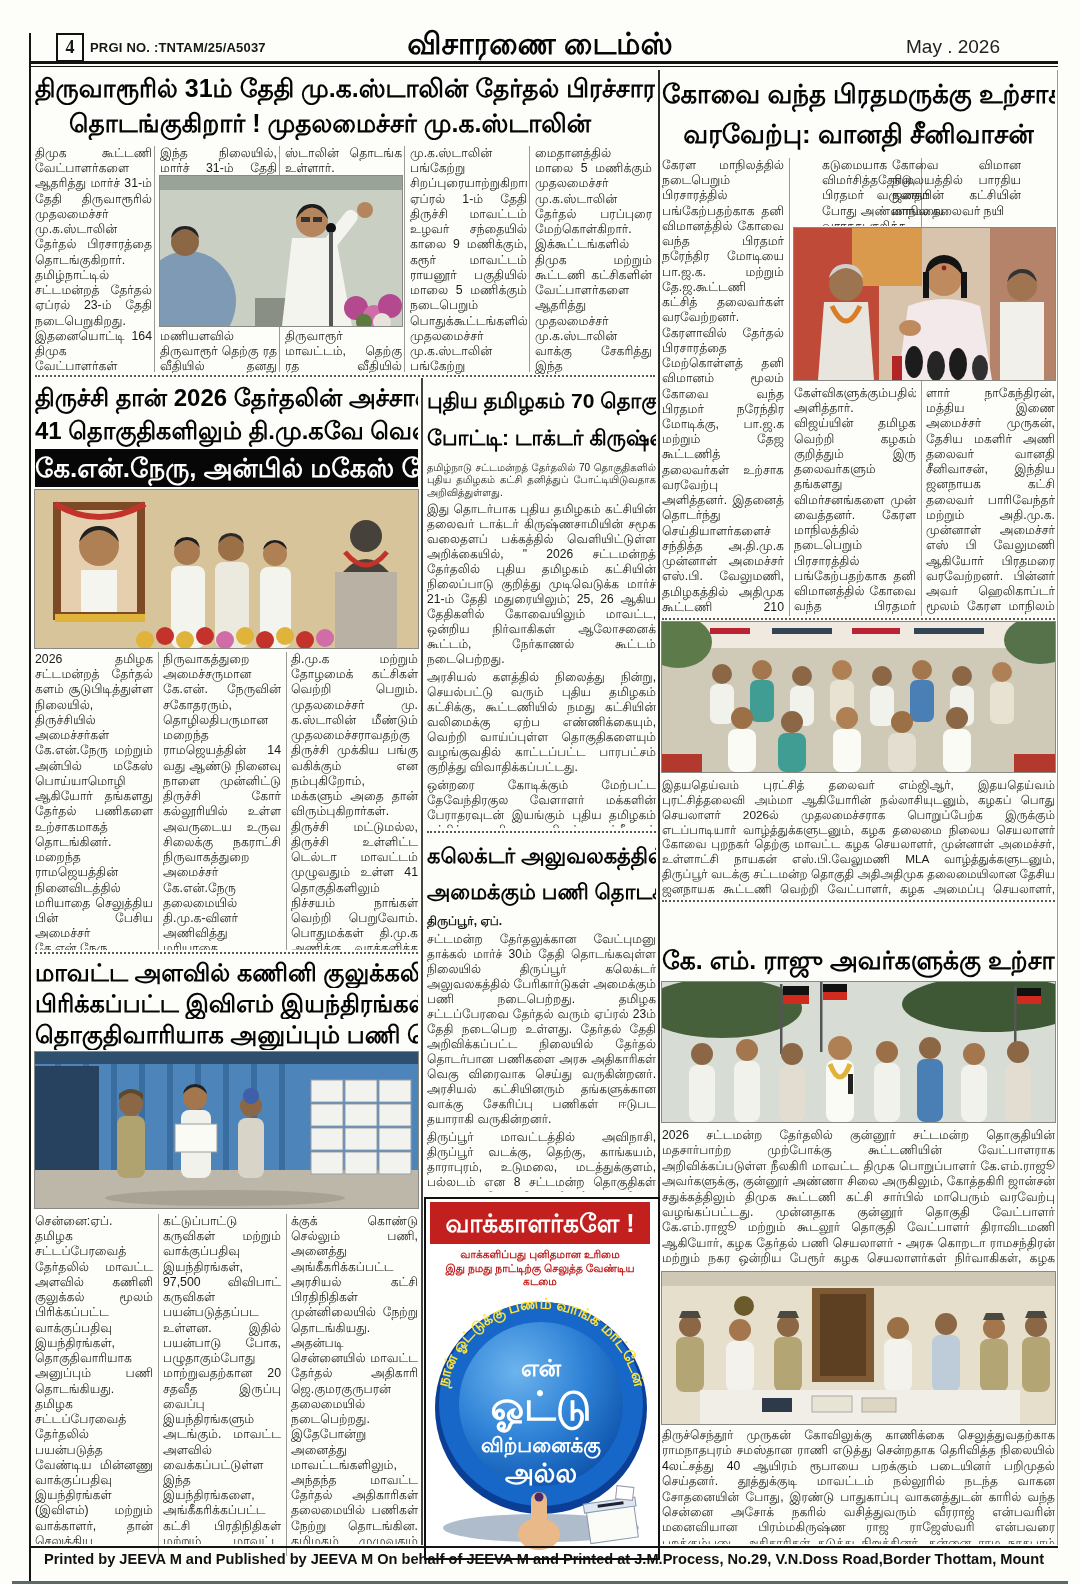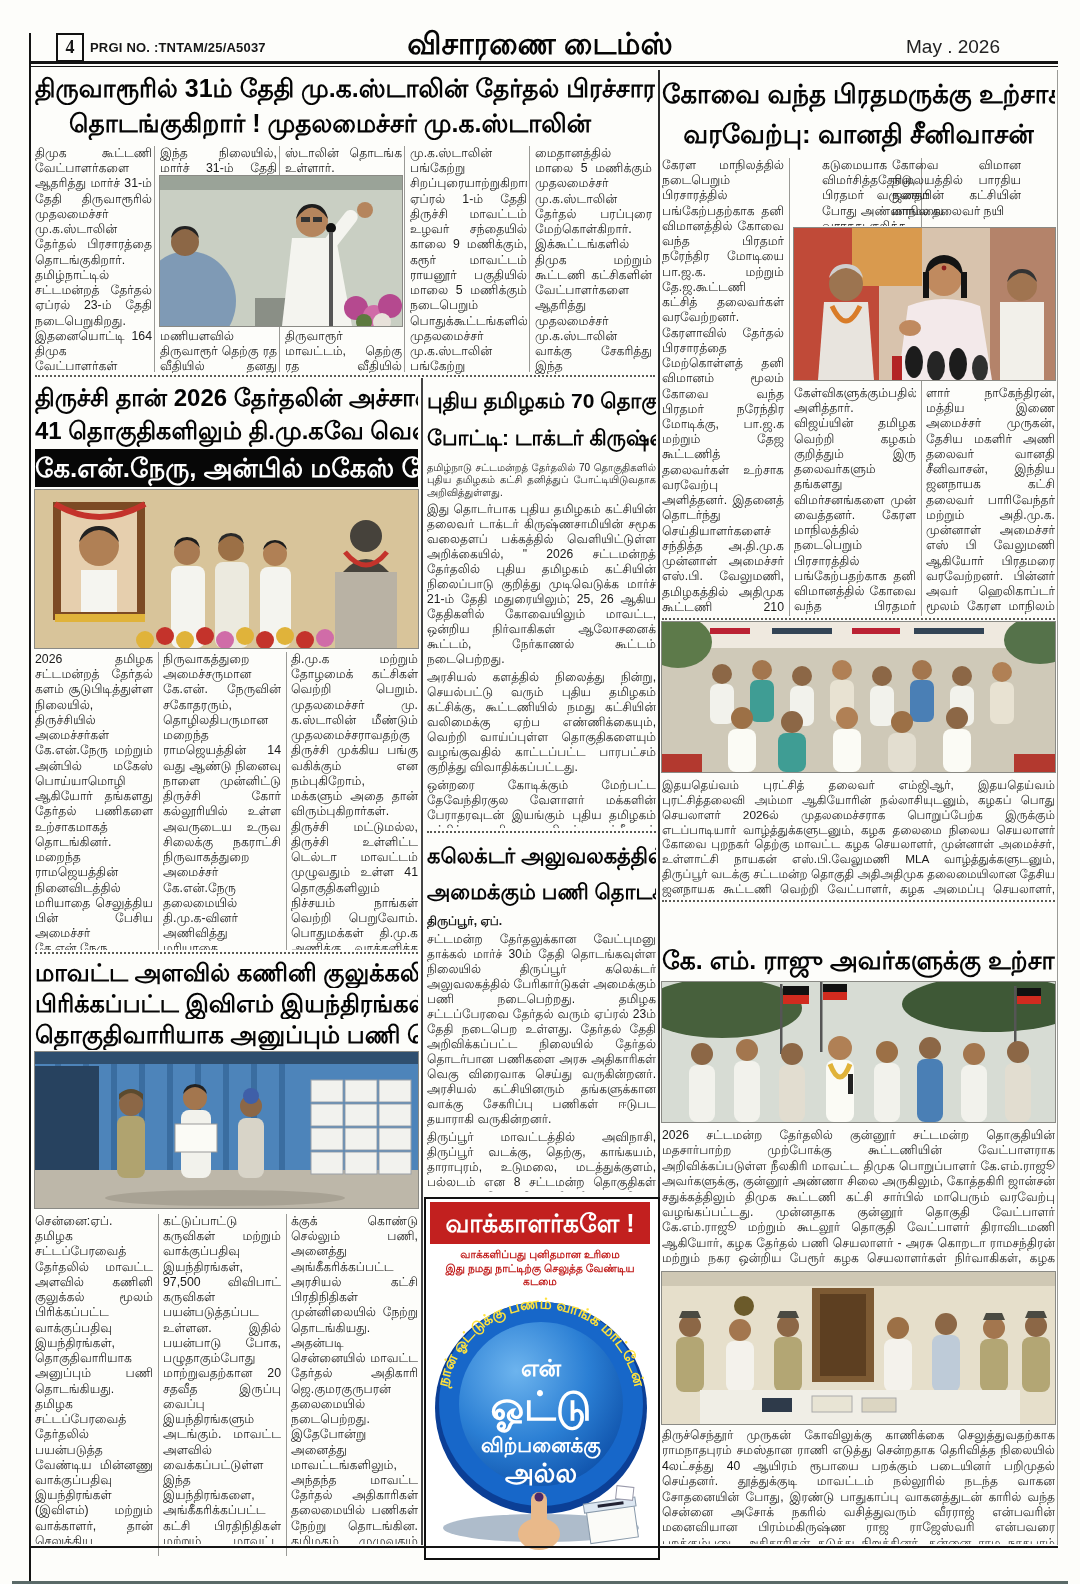--- a/index.html
+++ b/index.html
@@ -402,15 +402,16 @@
       </g>
       <rect x="38" y="118" width="320" height="34" fill="#f0eee6"></rect>
       <rect x="150" y="124" width="40" height="16" fill="#e8e4d4" stroke="#aaa"></rect>
       <rect x="200" y="126" width="34" height="14" fill="#dcd6c2" stroke="#aaa"></rect>
       <rect x="100" y="126" width="30" height="14" fill="#2e3a4a"></rect>
     </svg>
   </div>
   <div class="abs bt" style="left:662px;top:1428px;width:393px;height:116px;font-size:12.2px;line-height:1.26;">திருச்செந்தூர் முருகன் கோவிலுக்கு காணிக்கை செலுத்துவதற்காக ராமநாதபுரம் சமஸ்தான ராணி எடுத்து சென்றதாக தெரிவித்த நிலையில் 4லட்சத்து 40 ஆயிரம் ரூபாயை பறக்கும் படையினர் பறிமுதல் செய்தனர். தூத்துக்குடி மாவட்டம் நல்லூரில் நடந்த வாகன சோதனையின் போது, இரண்டு பாதுகாப்பு வாகனத்துடன் காரில் வந்த சென்னை அசோக் நகரில் வசித்துவரும் வீரராஜ் என்பவரின் மனைவியான பிரம்மகிருஷ்ண ராஜ ராஜேஸ்வரி என்பவரை பறக்கும்படை அதிகாரிகள் தடுத்து நிறுத்தினர். தன்னை ராம நாதபுரம் சமாஸ்தான ராணி என்று தெரிவித்த அவரிடம் இருந்து உரிய ஆவணமில்லாததால் 4 லட்சத்து 40 ஆயிரம் ரூபாயை பறிமுதல் செய்தனர்.</div>
 
   <div class="rule" style="left:30px;top:1546px;width:1028px;height:2px;"></div>
+  <div class="abs footerline" style="left:30px;top:1551px;width:1028px;">Printed by JEEVA M and Published by JEEVA M  On behalf of JEEVA M and Printed at J.M.Process, No.29, V.N.Doss Road,Border Thottam, Mount</div>
   <div class="abs" style="left:12px;top:1581px;width:1056px;height:3px;background:#5a6a68;"></div>
 
 </div>
 
 </body></html>

